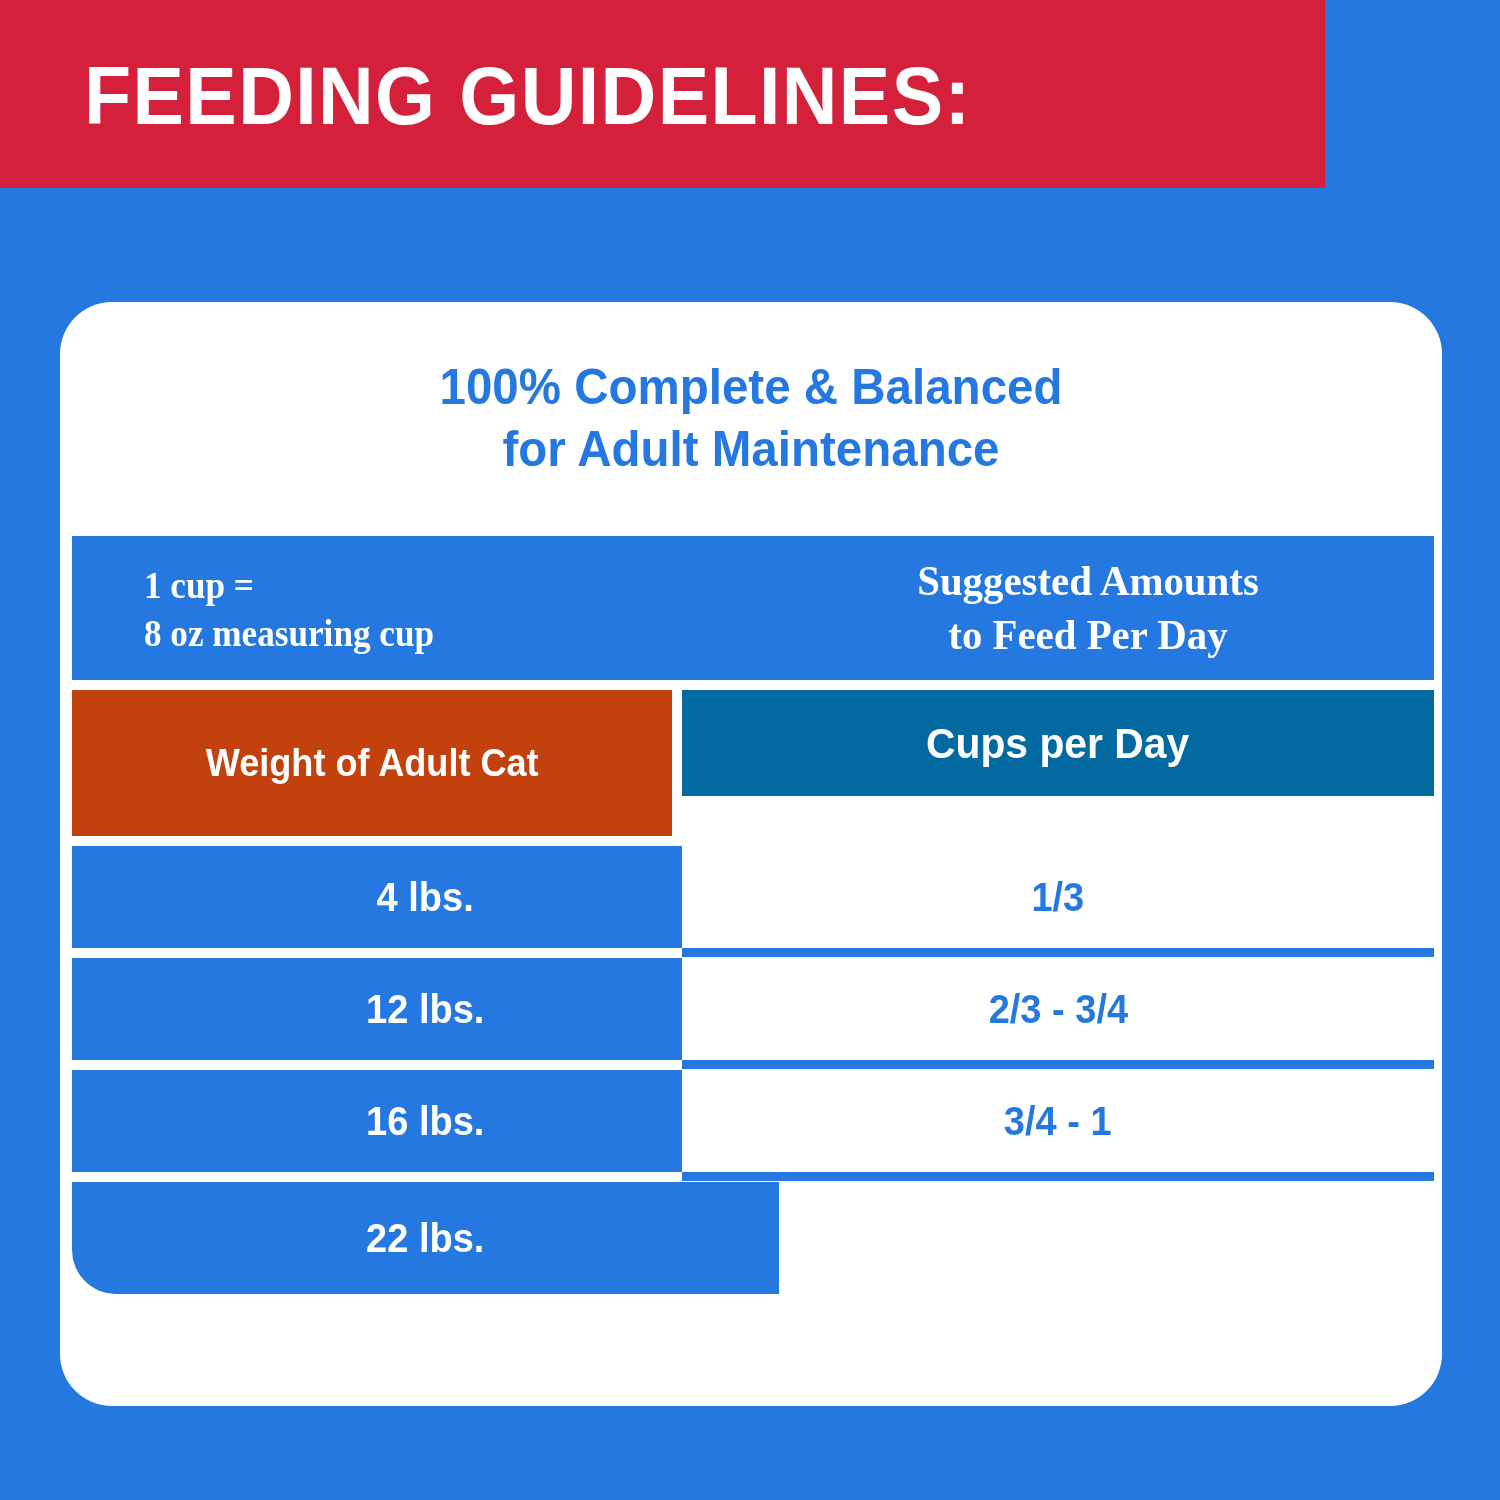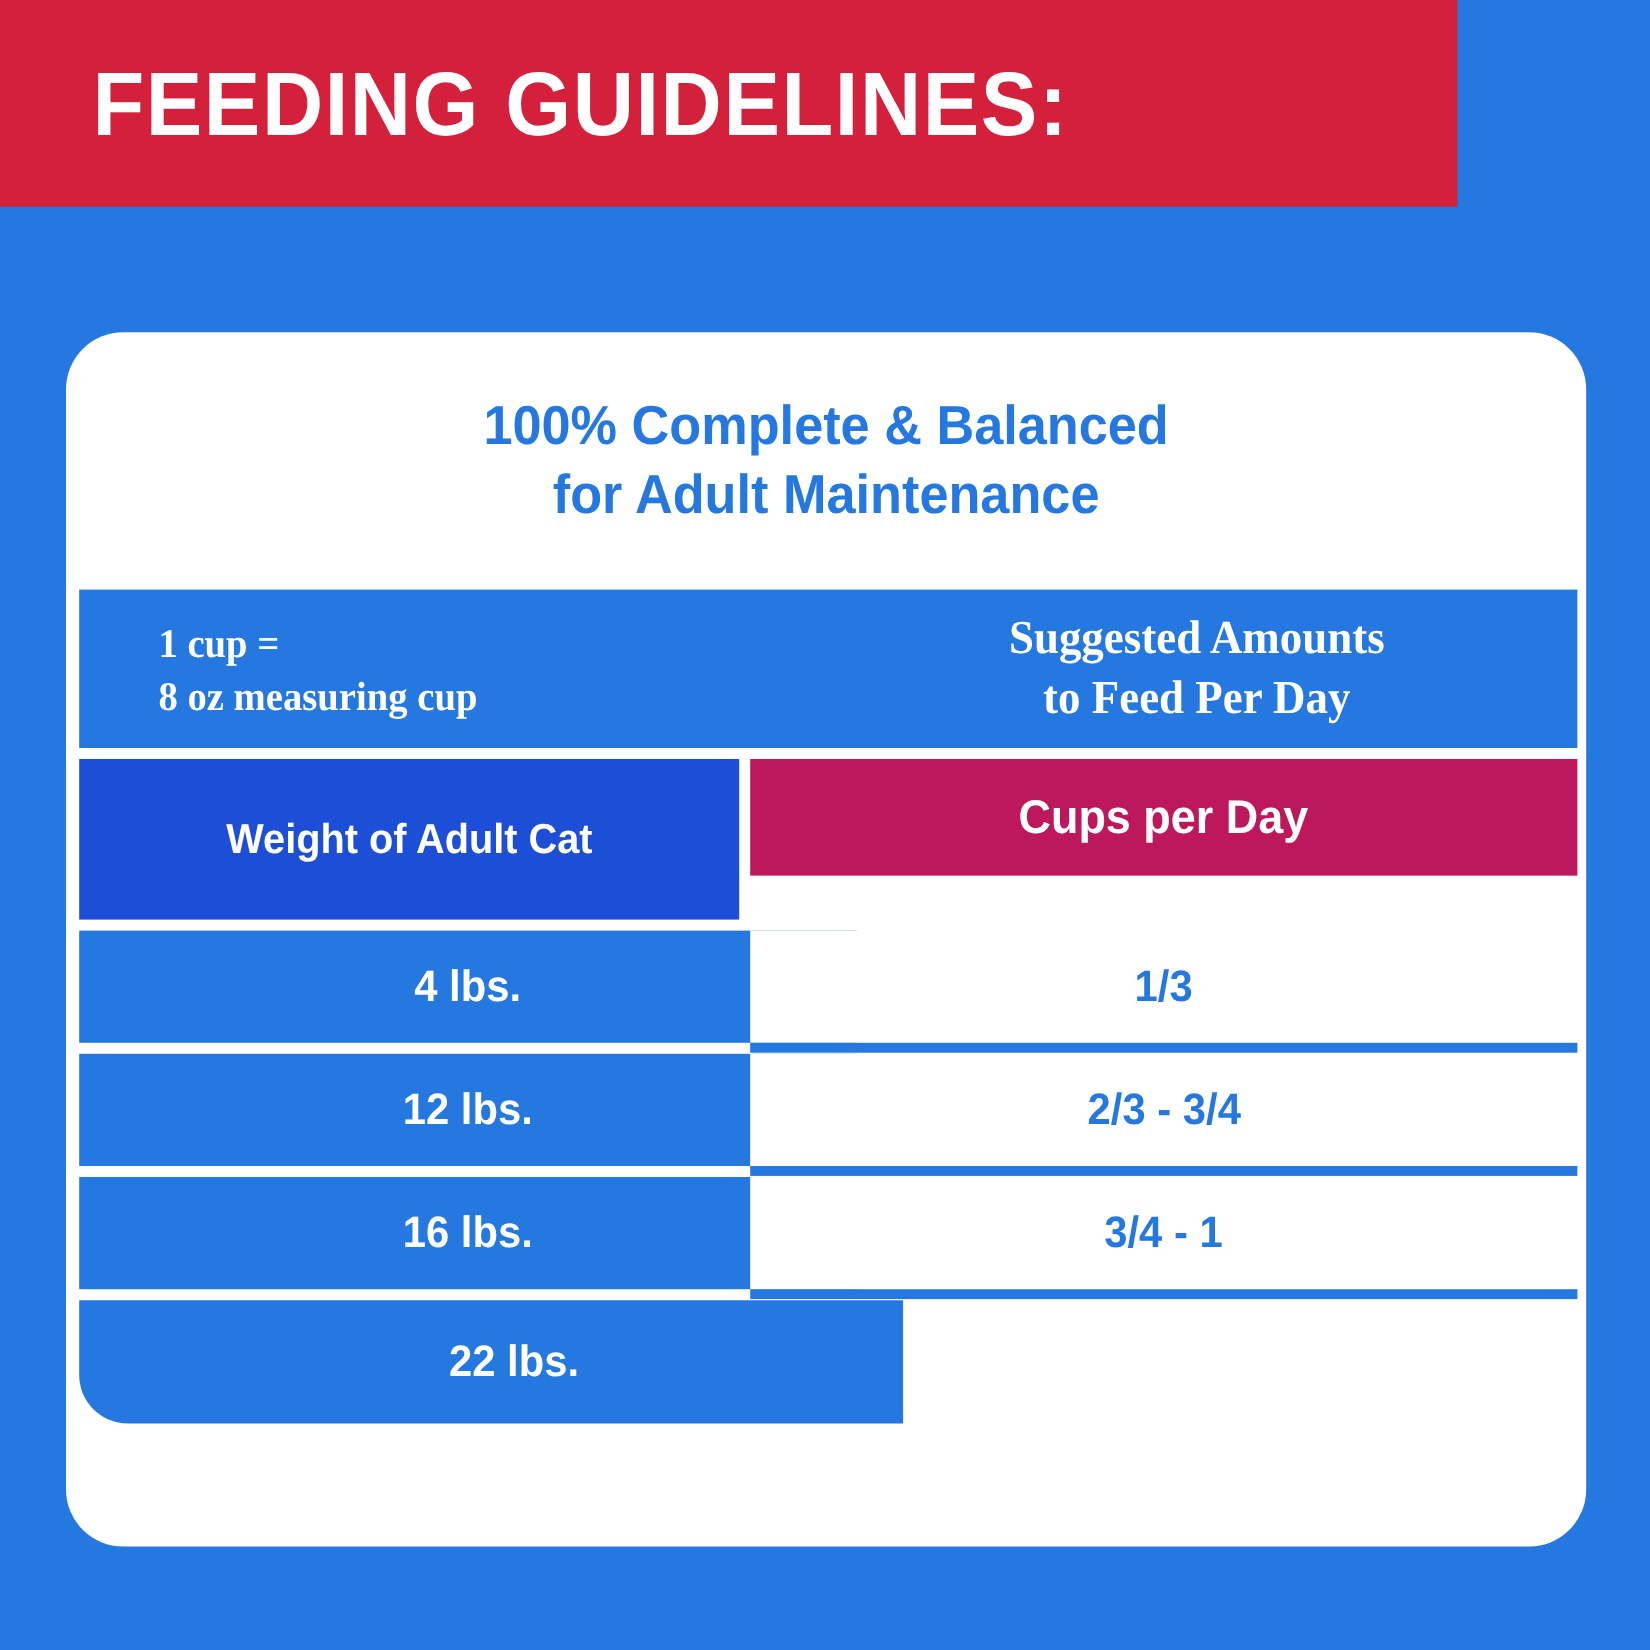--- a/index.html
+++ b/index.html
@@ -124,32 +124,32 @@
     top: 154px;
     width: 1362px;
     height: 146px;
   }
   .band-cols .col-left {
     position: absolute;
     left: 0;
     top: 0;
     width: 600px;
     height: 146px;
-    background: #1d4ed8;
+    background: #c2410c;
     display: flex;
     align-items: center;
     justify-content: center;
   }
   .band-cols .col-right {
     position: absolute;
     left: 610px;
     top: 0;
     width: 752px;
     height: 106px;
-    background: #be185d;
+    background: #0369a1;
     display: flex;
     align-items: center;
     justify-content: center;
   }
   .col-head-text {
     color: #ffffff;
     font-size: 38px;
     font-weight: 700;
     transform: scaleX(0.95);
     white-space: nowrap;
@@ -178,21 +178,20 @@
     width: 707px;
     height: 102px;
     background: #2478e0;
     display: flex;
     align-items: center;
     justify-content: center;
   }
   .row:last-child .weight-cell {
     height: 112px;
     border-bottom-left-radius: 44px;
-    padding-left: 42px;
   }
   .weight-text {
     color: #ffffff;
     font-size: 40px;
     font-weight: 700;
     transform: scaleX(0.95);
     white-space: nowrap;
   }
   .row .cups-cell {
     position: absolute;

